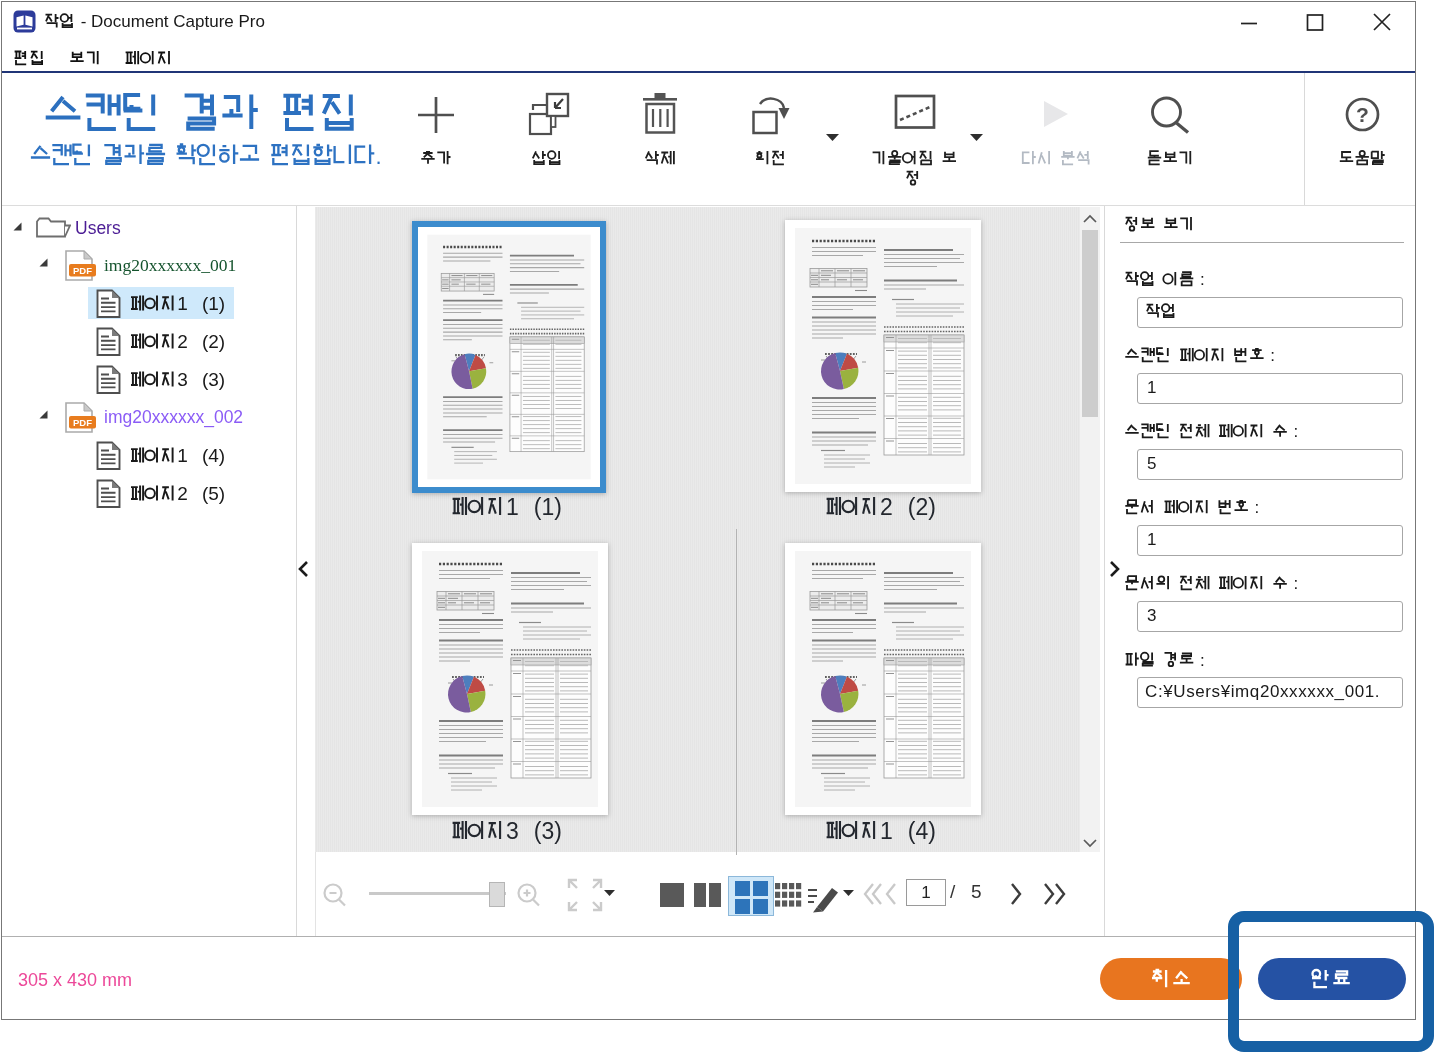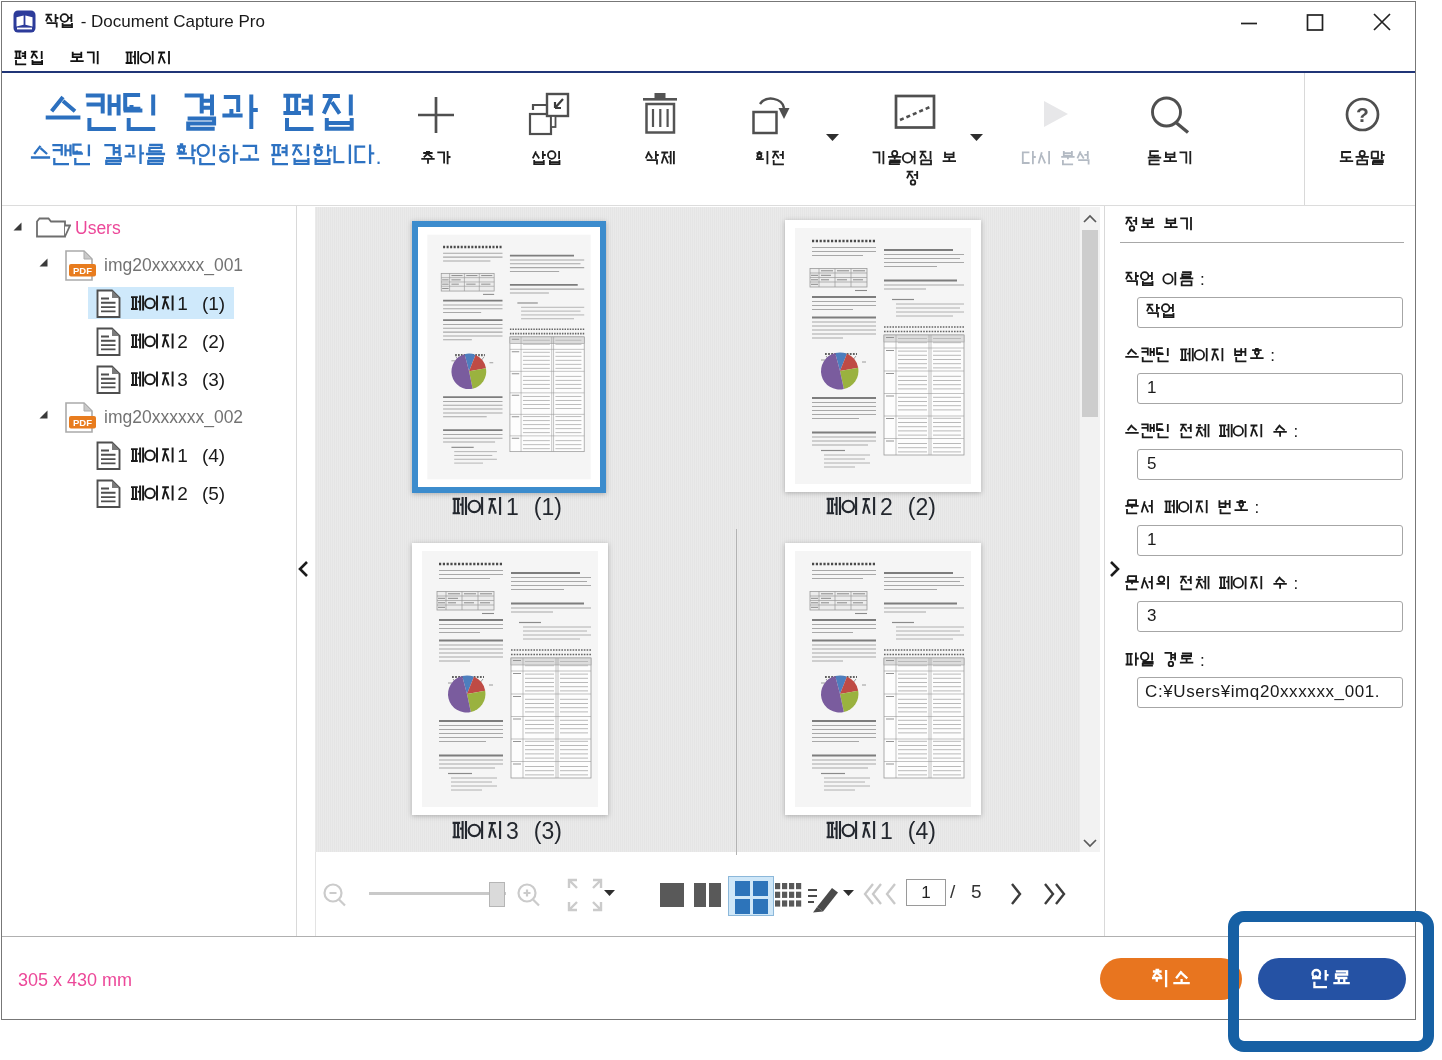--- a/index.html
+++ b/index.html
@@ -102,23 +102,23 @@
 <svg style="position:absolute;left:96px;top:440.5px;" width="25" height="30">
     <path d="M1.5 1.5 H16 L23.5 9 V28 H1.5 Z" fill="#fff" stroke="#4f4f4f" stroke-width="1.9"></path>
     <path d="M16 1.5 L23.5 9 H16 Z" fill="#7b7b7b"></path>
     <path d="M5 9.5 h8 M5 13.8 h14.5 M5 18.1 h14.5 M5 22.4 h14.5" stroke="#4f4f4f" stroke-width="1.9" fill="none"></path>
   </svg>
 <svg style="position:absolute;left:96px;top:478.5px;" width="25" height="30">
     <path d="M1.5 1.5 H16 L23.5 9 V28 H1.5 Z" fill="#fff" stroke="#4f4f4f" stroke-width="1.9"></path>
     <path d="M16 1.5 L23.5 9 H16 Z" fill="#7b7b7b"></path>
     <path d="M5 9.5 h8 M5 13.8 h14.5 M5 18.1 h14.5 M5 22.4 h14.5" stroke="#4f4f4f" stroke-width="1.9" fill="none"></path>
   </svg>
-<div style="position:absolute;left:75px;top:218px;font-size:17.5px;color:#ec4899;font-family:'Liberation Sans',sans-serif;">Users</div>
-<div style="position:absolute;left:104px;top:255px;font-size:17.5px;color:#737373;font-family:Liberation Sans, sans-serif;">img20xxxxxx_001</div>
-<div style="position:absolute;left:104px;top:407px;font-size:17.5px;color:#737373;font-family:'Liberation Sans',sans-serif;">img20xxxxxx_002</div>
+<div style="position:absolute;left:75px;top:218px;font-size:17.5px;color:#4c1d95;font-family:'Liberation Sans',sans-serif;">Users</div>
+<div style="position:absolute;left:104px;top:255px;font-size:17.5px;color:#14532d;font-family:Liberation Serif, serif;">img20xxxxxx_001</div>
+<div style="position:absolute;left:104px;top:407px;font-size:17.5px;color:#8b5cf6;font-family:'Liberation Sans',sans-serif;">img20xxxxxx_002</div>
 <div style="position:absolute;left:296px;top:206px;width:1px;height:730px;background:#d9d9d9;"></div>
 <div style="position:absolute;left:1104px;top:206px;width:1px;height:730px;background:#d9d9d9;"></div>
 <svg style="position:absolute;left:296px;top:560px;" width="16" height="18">
     <path d="M11 2 L4 9 L11 16" stroke="#1c1c1c" stroke-width="2.6" fill="none"></path>
   </svg>
 <svg style="position:absolute;left:1107px;top:560px;" width="16" height="18">
     <path d="M4 2 L11 9 L4 16" stroke="#1c1c1c" stroke-width="2.6" fill="none"></path>
   </svg>
 <div style="position:absolute;left:736px;top:529px;width:1px;height:326px;background:#b3b3b3;"></div>
 <div style="position:absolute;left:1080px;top:207px;width:20px;height:645px;background:#f2f2f2;"></div>

